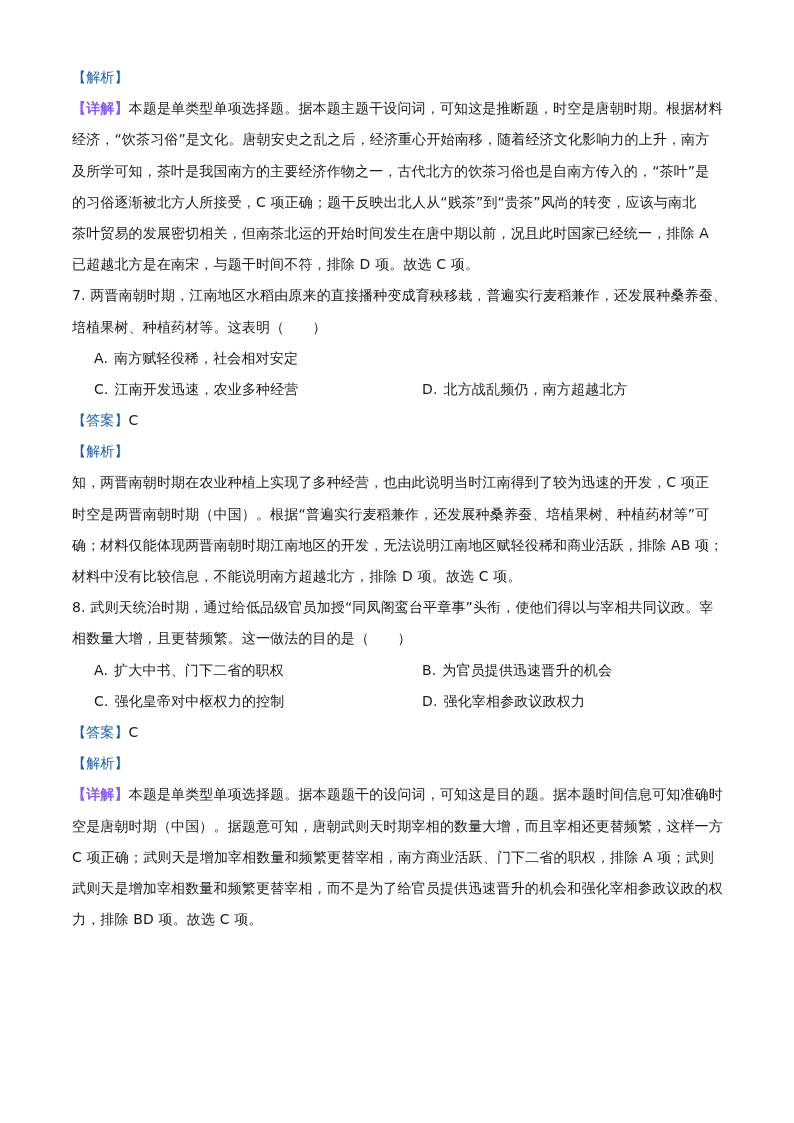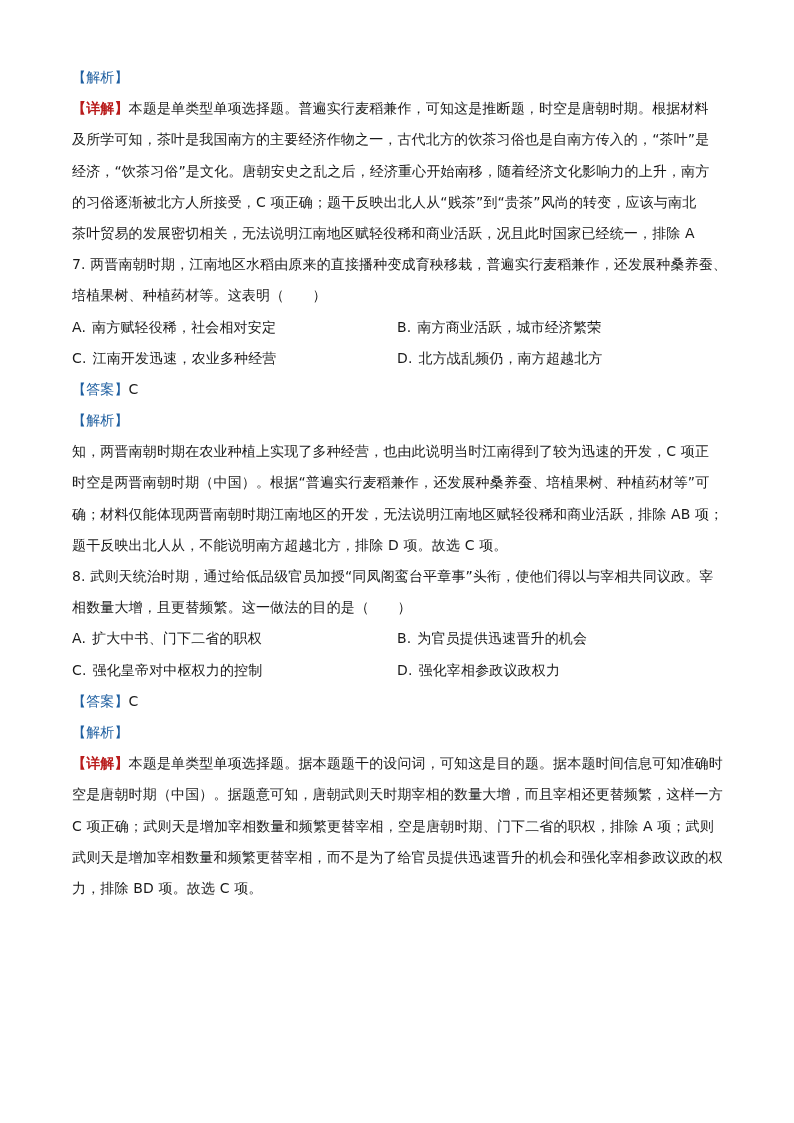--- a/index.html
+++ b/index.html
@@ -1,65 +1,65 @@
 <!DOCTYPE html>
 <html><head>
 <meta charset="utf-8">
 <style>
   html, body { margin: 0; padding: 0; background: #ffffff; }
   body { width: 794px; height: 1123px; position: relative; overflow: hidden;
          font-family: "DejaVu Sans", "Liberation Sans", sans-serif; color: #1a1a1a; }
   .page { position: absolute; left: 72px; top: 62px; width: 656px; }
   .line { height: 31.2px; line-height: 31.2px; font-size: 14px; white-space: nowrap; overflow: visible; letter-spacing: 0.15px; }
   .label { color: #1f5fa0; }
-  .detail-label { font-weight: bold; color: #b91c1c; }
+  .detail-label { font-weight: bold; color: #8b5cf6; }
   .opts { display: flex; }
-  .opt { width: 325px; }
+  .opt { width: 325px; margin-left: 22px; }
   .opt .k { margin-right: 6px; }
 </style>
 </head>
 <body>
 
 <div class="page">
 
   <div class="line"><span class="label">【解析】</span></div>
-  <div class="line"><span class="detail-label">【详解】</span><span>本题是单类型单项选择题。普遍实行麦稻兼作，可知这是推断题，时空是唐朝时期。根据材料</span></div>
+  <div class="line"><span class="detail-label">【详解】</span><span>本题是单类型单项选择题。据本题主题干设问词，可知这是推断题，时空是唐朝时期。根据材料</span></div>
+  <div class="line">经济，“饮茶习俗”是文化。唐朝安史之乱之后，经济重心开始南移，随着经济文化影响力的上升，南方</div>
   <div class="line">及所学可知，茶叶是我国南方的主要经济作物之一，古代北方的饮茶习俗也是自南方传入的，“茶叶”是</div>
-  <div class="line">经济，“饮茶习俗”是文化。唐朝安史之乱之后，经济重心开始南移，随着经济文化影响力的上升，南方</div>
   <div class="line">的习俗逐渐被北方人所接受，C 项正确；题干反映出北人从“贱茶”到“贵茶”风尚的转变，应该与南北</div>
-  <div class="line">茶叶贸易的发展密切相关，无法说明江南地区赋轻役稀和商业活跃，况且此时国家已经统一，排除 A</div>
+  <div class="line">茶叶贸易的发展密切相关，但南茶北运的开始时间发生在唐中期以前，况且此时国家已经统一，排除 A</div>
+  <div class="line">已超越北方是在南宋，与题干时间不符，排除 D 项。故选 C 项。</div>
 
   <div class="line">7. 两晋南朝时期，江南地区水稻由原来的直接播种变成育秧移栽，普遍实行麦稻兼作，还发展种桑养蚕、</div>
   <div class="line">培植果树、种植药材等。这表明（　　）</div>
   <div class="line opts">
     <div class="opt"><span class="k">A.</span><span>南方赋轻役稀，社会相对安定</span></div>
-    <div class="opt"><span class="k">B.</span><span>南方商业活跃，城市经济繁荣</span></div>
   </div>
   <div class="line opts">
     <div class="opt"><span class="k">C.</span><span>江南开发迅速，农业多种经营</span></div>
     <div class="opt"><span class="k">D.</span><span>北方战乱频仍，南方超越北方</span></div>
   </div>
   <div class="line"><span class="label">【答案】</span><span>C</span></div>
   <div class="line"><span class="label">【解析】</span></div>
   <div class="line">知，两晋南朝时期在农业种植上实现了多种经营，也由此说明当时江南得到了较为迅速的开发，C 项正</div>
   <div class="line">时空是两晋南朝时期（中国）。根据“普遍实行麦稻兼作，还发展种桑养蚕、培植果树、种植药材等”可</div>
   <div class="line">确；材料仅能体现两晋南朝时期江南地区的开发，无法说明江南地区赋轻役稀和商业活跃，排除 AB 项；</div>
-  <div class="line">题干反映出北人从，不能说明南方超越北方，排除 D 项。故选 C 项。</div>
+  <div class="line">材料中没有比较信息，不能说明南方超越北方，排除 D 项。故选 C 项。</div>
 
   <div class="line">8. 武则天统治时期，通过给低品级官员加授“同凤阁鸾台平章事”头衔，使他们得以与宰相共同议政。宰</div>
   <div class="line">相数量大增，且更替频繁。这一做法的目的是（　　）</div>
   <div class="line opts">
     <div class="opt"><span class="k">A.</span><span>扩大中书、门下二省的职权</span></div>
     <div class="opt"><span class="k">B.</span><span>为官员提供迅速晋升的机会</span></div>
   </div>
   <div class="line opts">
     <div class="opt"><span class="k">C.</span><span>强化皇帝对中枢权力的控制</span></div>
     <div class="opt"><span class="k">D.</span><span>强化宰相参政议政权力</span></div>
   </div>
   <div class="line"><span class="label">【答案】</span><span>C</span></div>
   <div class="line"><span class="label">【解析】</span></div>
   <div class="line"><span class="detail-label">【详解】</span><span>本题是单类型单项选择题。据本题题干的设问词，可知这是目的题。据本题时间信息可知准确时</span></div>
   <div class="line">空是唐朝时期（中国）。据题意可知，唐朝武则天时期宰相的数量大增，而且宰相还更替频繁，这样一方</div>
-  <div class="line">C 项正确；武则天是增加宰相数量和频繁更替宰相，空是唐朝时期、门下二省的职权，排除 A 项；武则</div>
+  <div class="line">C 项正确；武则天是增加宰相数量和频繁更替宰相，南方商业活跃、门下二省的职权，排除 A 项；武则</div>
   <div class="line">武则天是增加宰相数量和频繁更替宰相，而不是为了给官员提供迅速晋升的机会和强化宰相参政议政的权</div>
   <div class="line">力，排除 BD 项。故选 C 项。</div>
 
 </div>
 
 </body></html>

